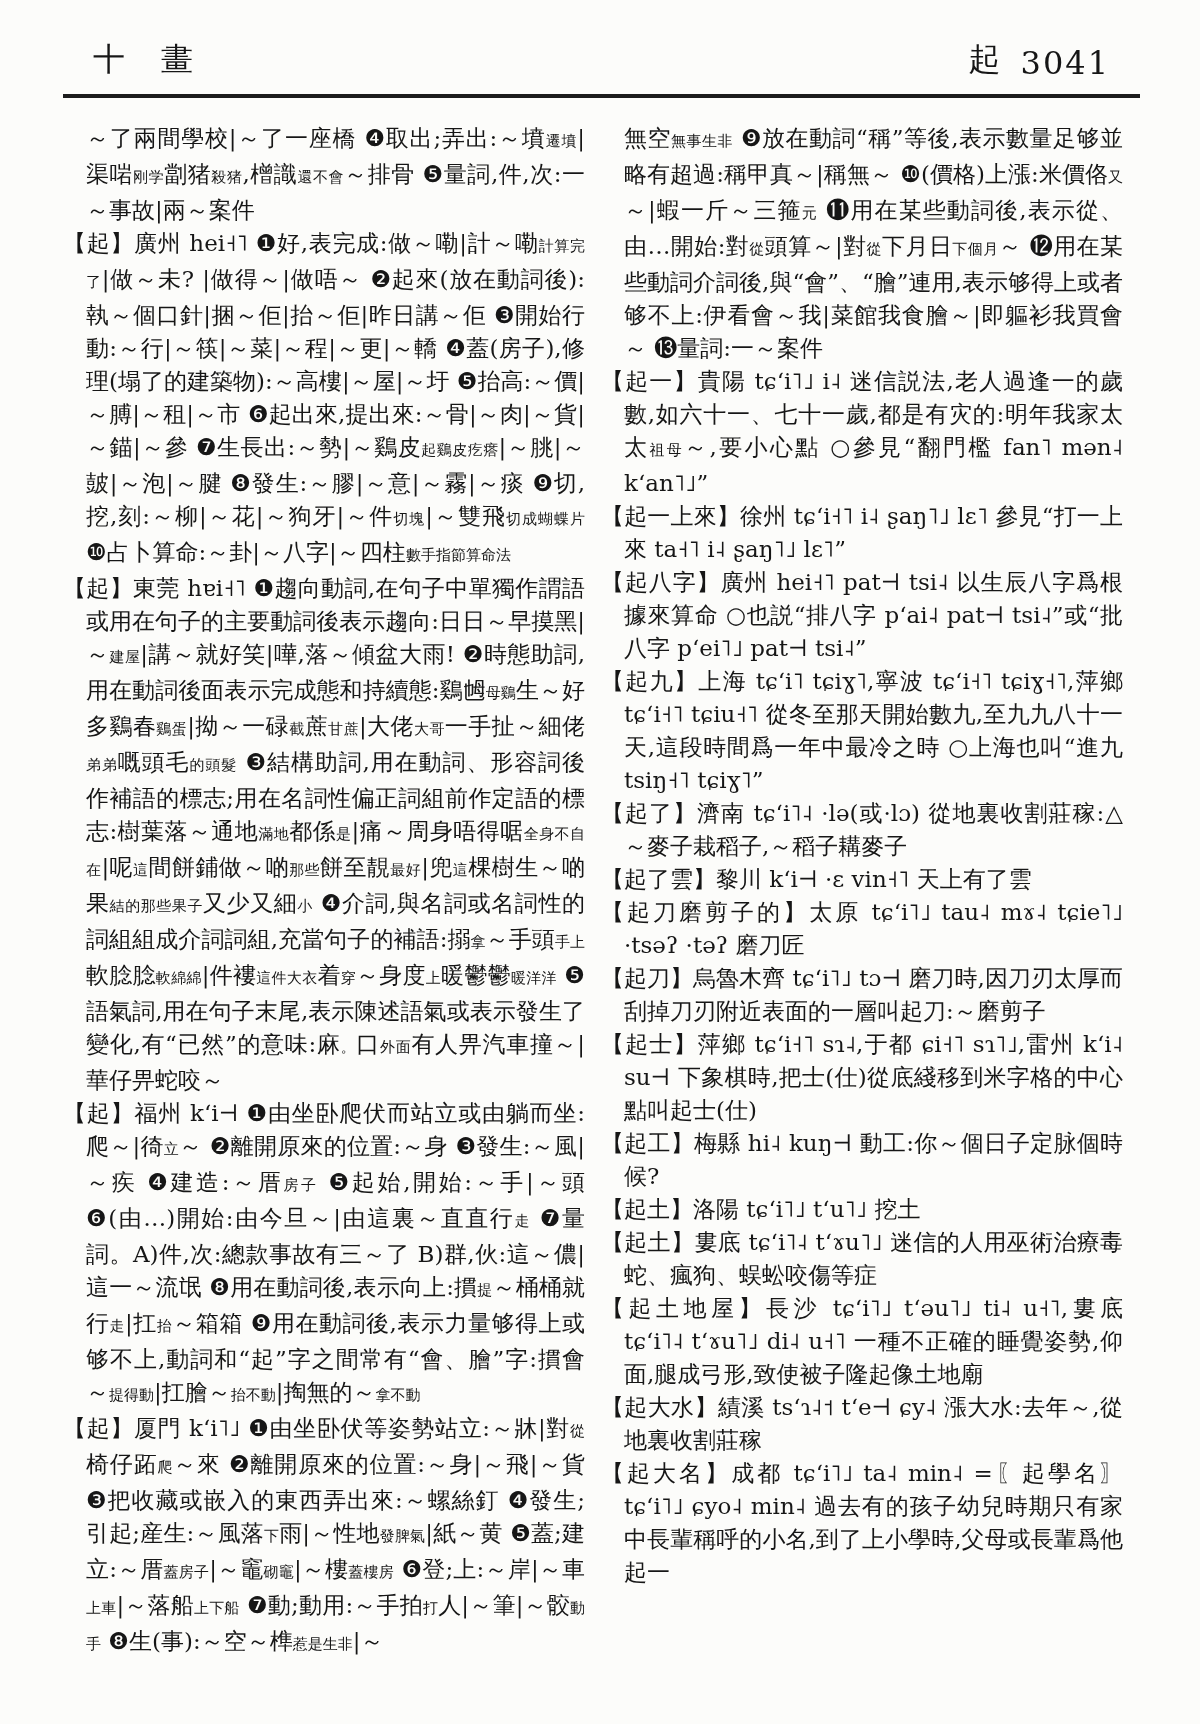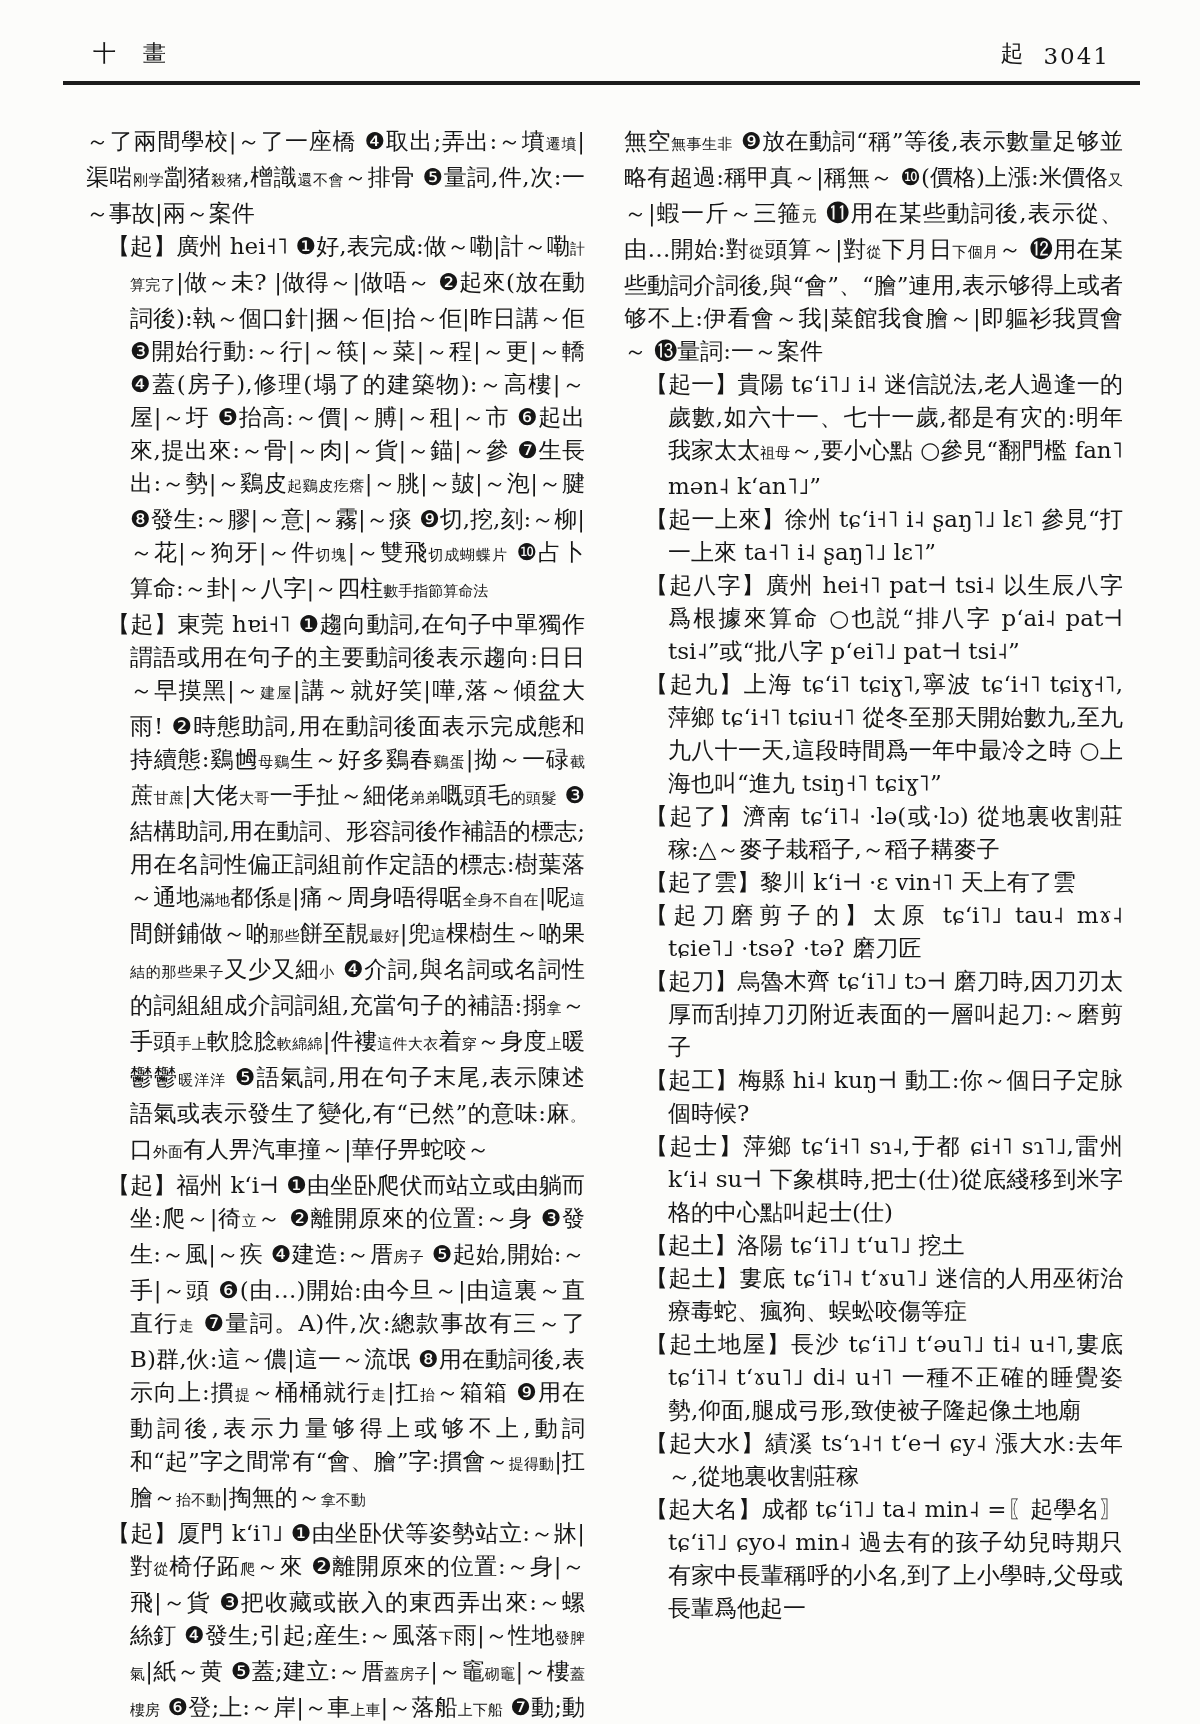--- a/index.html
+++ b/index.html
@@ -4,33 +4,33 @@
 <style>
   html,body{margin:0;padding:0;}
   body{
     width:1200px;height:1724px;overflow:hidden;
     background:#fcfcfa;color:#161616;
     font-family:"DejaVu Serif","Liberation Serif",serif;
   }
   .page{padding:30px 60px 0 63px;}
   .hdr{
     display:flex;justify-content:space-between;align-items:flex-end;
-    font-size:23px;padding:8px 30px 12px 30px;letter-spacing:2px;
+    font-size:32px;padding:8px 30px 12px 30px;letter-spacing:2px;
   }
   .hdr-right{display:flex;gap:18px;align-items:flex-end;}
   .rule{border-top:4px solid #1c1c1c;height:0;}
   .cols{display:flex;gap:16px;margin-top:24px;}
   .col{
     width:522px;flex:0 0 522px;
     font-size:23px;line-height:33px;
     text-align:justify;text-justify:inter-ideograph;
   }
   p{margin:0;}
-  .entry{padding-left:23px;text-indent:-23px;margin-left:44px;}
-  .cont{padding-left:23px;text-indent:0;margin-top:16px;}
+  .entry{padding-left:23px;text-indent:-23px;}
+  .cont{padding-left:23px;text-indent:0;}
   .hd{font-weight:normal;}
   .sm{font-size:15px;}
 </style>
 </head>
 <body>
 
 <div class="page">
   <div class="hdr">
     <span>十　畫</span>
     <span class="hdr-right">
@@ -50,22 +50,22 @@
     <div class="col">
         <p class="cont"><span>無空</span><span class="sm">無事生非</span><span> ❾放在動詞“稱”等後,表示數量足够並略有超過:稱甲真～|稱無～ ❿(價格)上漲:米價佫</span><span class="sm">又</span><span>～|蝦一斤～三箍</span><span class="sm">元</span><span> ⓫用在某些動詞後,表示從、由…開始:對</span><span class="sm">從</span><span>頭算～|對</span><span class="sm">從</span><span>下月日</span><span class="sm">下個月</span><span>～ ⓬用在某些動詞介詞後,與“會”、“膾”連用,表示够得上或者够不上:伊看會～我|菜館我食膾～|即軀衫我買會～ ⓭量詞:一～案件</span></p>
         <p class="entry"><span class="hd">【起一】</span><span>貴陽 tɕʻi˥˩ i˨ 迷信説法,老人過逢一的歲數,如六十一、七十一歲,都是有灾的:明年我家太太</span><span class="sm">祖母</span><span>～,要小心點 ○參見“翻門檻 fan˥ mən˨ kʻan˥˩”</span></p>
         <p class="entry"><span class="hd">【起一上來】</span><span>徐州 tɕʻi˧˥ i˨ ʂaŋ˥˩ lɛ˥ 參見“打一上來 ta˧˥ i˨ ʂaŋ˥˩ lɛ˥”</span></p>
         <p class="entry"><span class="hd">【起八字】</span><span>廣州 hei˧˥ pat⊣ tsi˨ 以生辰八字爲根據來算命 ○也説“排八字 pʻai˨ pat⊣ tsi˨”或“批八字 pʻei˥˩ pat⊣ tsi˨”</span></p>
         <p class="entry"><span class="hd">【起九】</span><span>上海 tɕʻi˥ tɕiɣ˥,寧波 tɕʻi˧˥ tɕiɣ˧˥,萍鄉 tɕʻi˧˥ tɕiu˧˥ 從冬至那天開始數九,至九九八十一天,這段時間爲一年中最冷之時 ○上海也叫“進九 tsiŋ˧˥ tɕiɣ˥”</span></p>
         <p class="entry"><span class="hd">【起了】</span><span>濟南 tɕʻi˥˨ ·lə(或·lɔ) 從地裏收割莊稼:△～麥子栽稻子,～稻子耩麥子</span></p>
         <p class="entry"><span class="hd">【起了雲】</span><span>黎川 kʻi⊣ ·ɛ vin˧˥ 天上有了雲</span></p>
         <p class="entry"><span class="hd">【起刀磨剪子的】</span><span>太原 tɕʻi˥˩ tau˨ mɤ˨ tɕie˥˩ ·tsəʔ ·təʔ 磨刀匠</span></p>
         <p class="entry"><span class="hd">【起刀】</span><span>烏魯木齊 tɕʻi˥˩ tɔ⊣ 磨刀時,因刀刃太厚而刮掉刀刃附近表面的一層叫起刀:～磨剪子</span></p>
+        <p class="entry"><span class="hd">【起士】</span><span>萍鄉 tɕʻi˧˥ sɿ˨,于都 ɕi˧˥ sɿ˥˩,雷州 kʻi˨ su⊣ 下象棋時,把士(仕)從底綫移到米字格的中心點叫起士(仕)</span></p>
         <p class="entry"><span class="hd">【起工】</span><span>梅縣 hi˨ kuŋ⊣ 動工:你～個日子定脉個時候?</span></p>
-        <p class="entry"><span class="hd">【起士】</span><span>萍鄉 tɕʻi˧˥ sɿ˨,于都 ɕi˧˥ sɿ˥˩,雷州 kʻi˨ su⊣ 下象棋時,把士(仕)從底綫移到米字格的中心點叫起士(仕)</span></p>
         <p class="entry"><span class="hd">【起土】</span><span>洛陽 tɕʻi˥˩ tʻu˥˩ 挖土</span></p>
         <p class="entry"><span class="hd">【起土】</span><span>婁底 tɕʻi˥˨ tʻɤu˥˩ 迷信的人用巫術治療毒蛇、瘋狗、蜈蚣咬傷等症</span></p>
         <p class="entry"><span class="hd">【起土地屋】</span><span>長沙 tɕʻi˥˩ tʻəu˥˩ ti˨ u˧˥,婁底 tɕʻi˥˨ tʻɤu˥˩ di˨ u˧˥ 一種不正確的睡覺姿勢,仰面,腿成弓形,致使被子隆起像土地廟</span></p>
         <p class="entry"><span class="hd">【起大水】</span><span>績溪 tsʻɿ˨˦ tʻe⊣ ɕy˨ 漲大水:去年～,從地裏收割莊稼</span></p>
         <p class="entry"><span class="hd">【起大名】</span><span>成都 tɕʻi˥˩ ta˨ min˨ =〖起學名〗tɕʻi˥˩ ɕyo˨ min˨ 過去有的孩子幼兒時期只有家中長輩稱呼的小名,到了上小學時,父母或長輩爲他起一</span></p>
       </div>
   </div>
 </div>
 
 </body></html>

